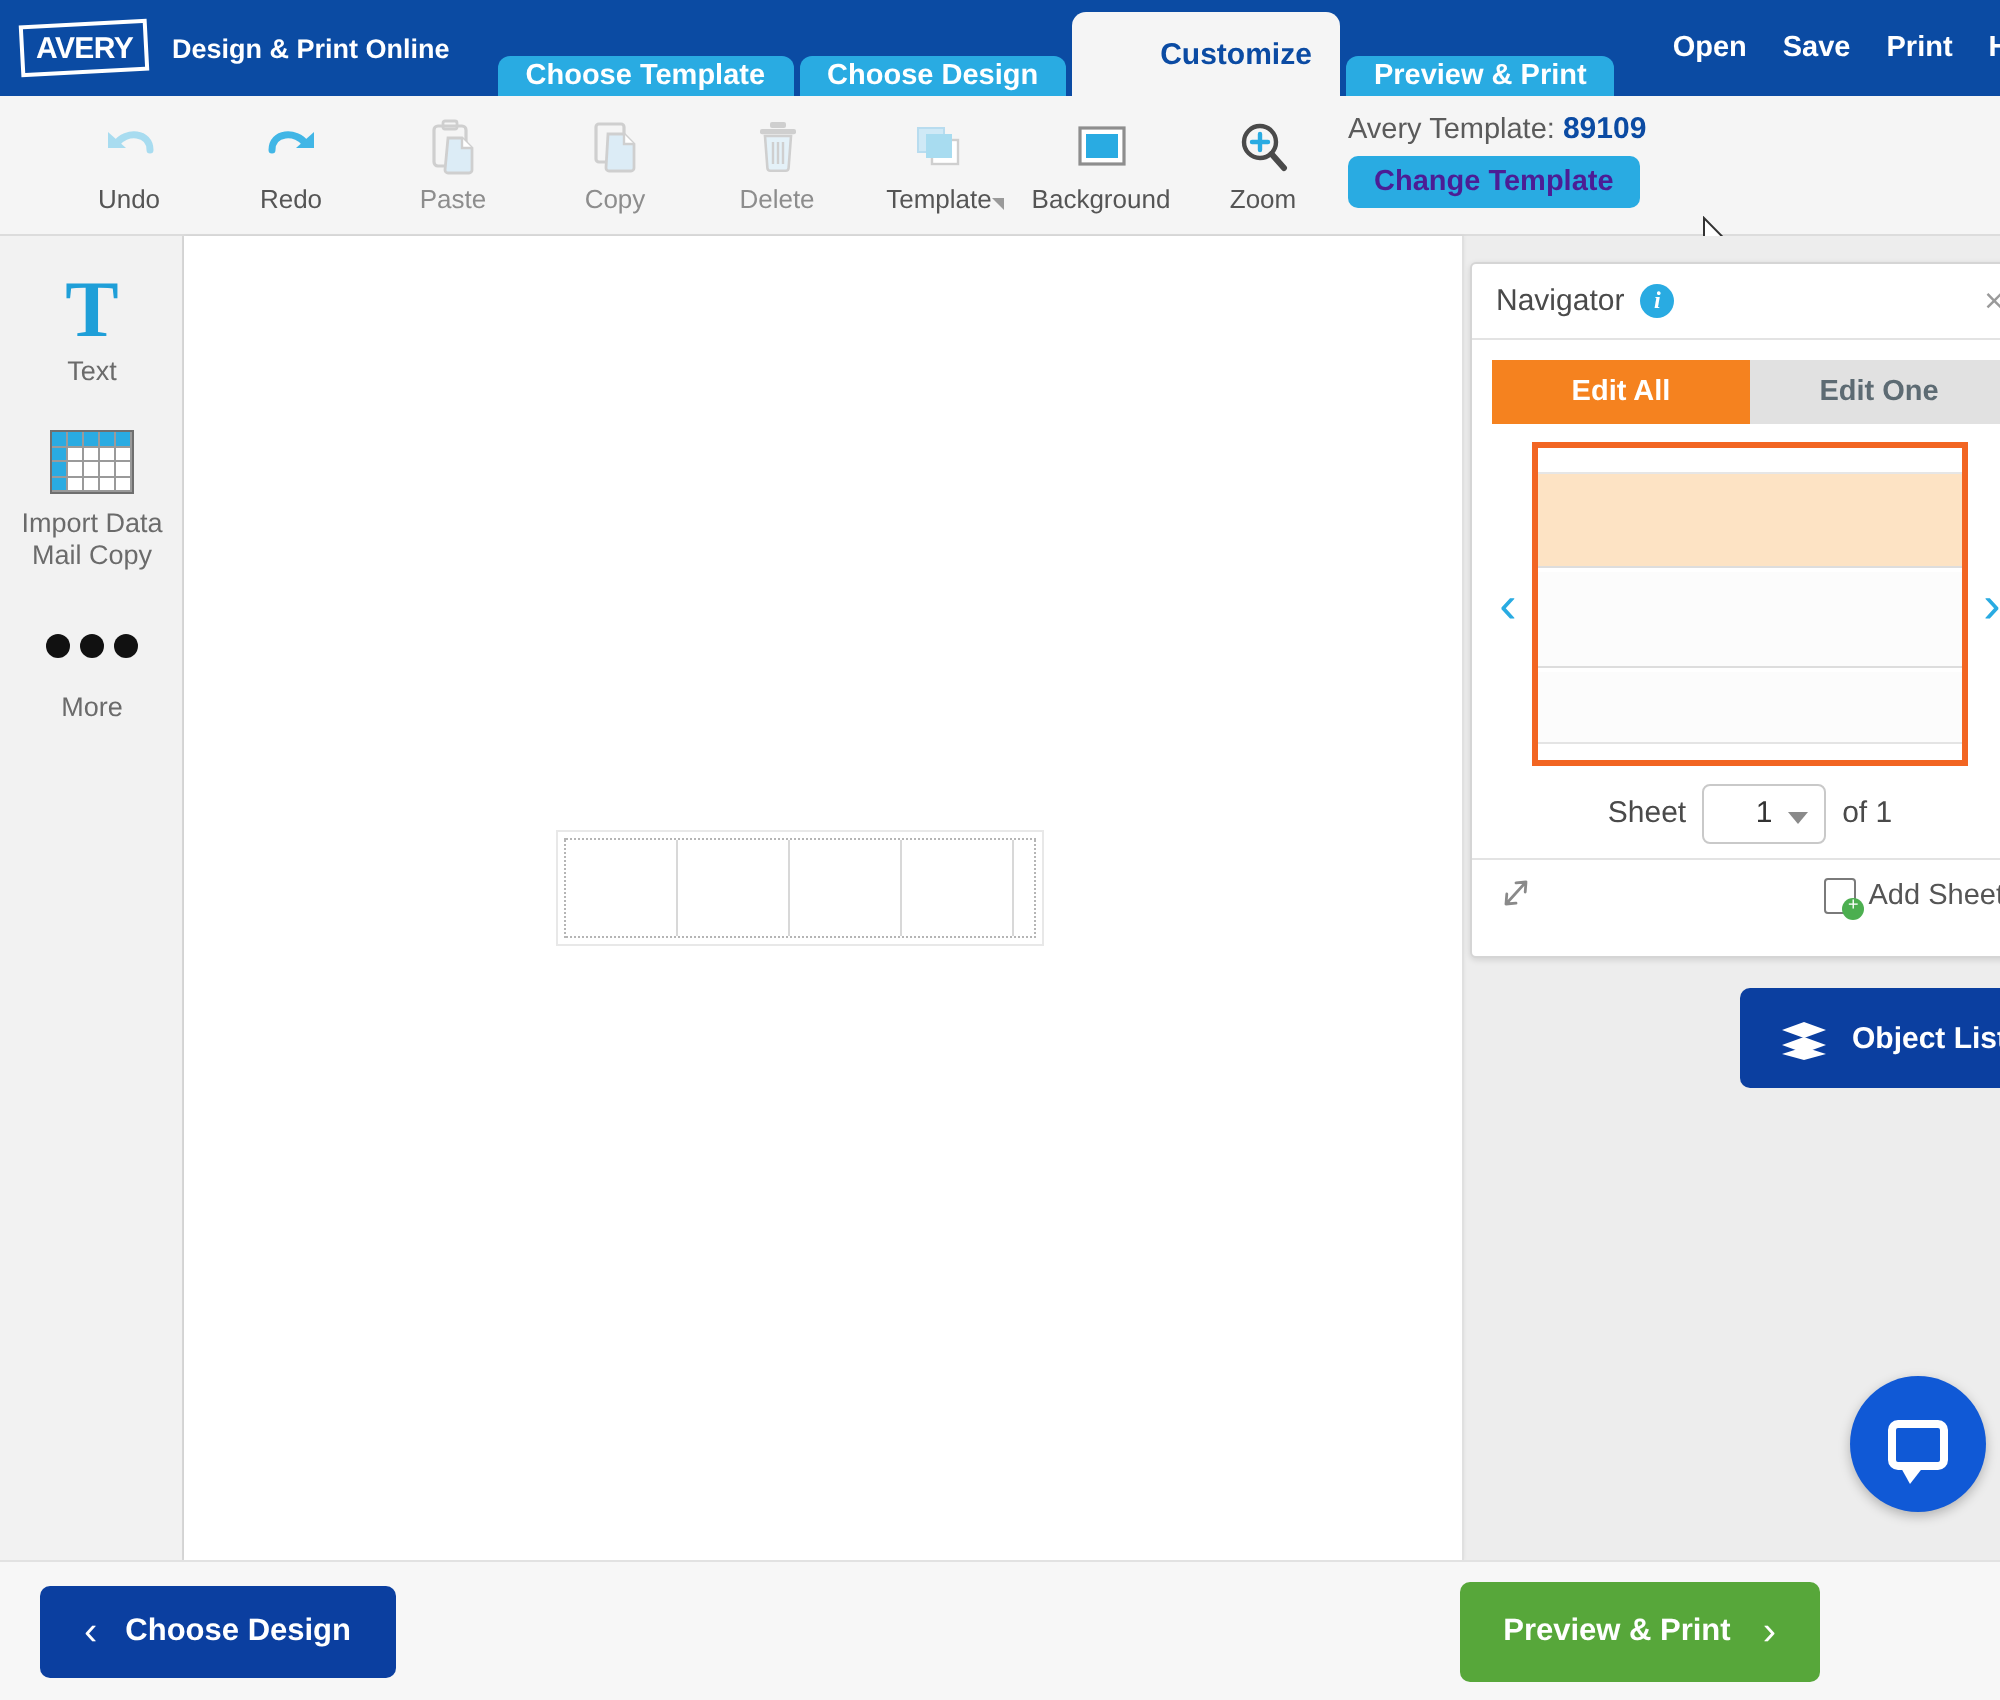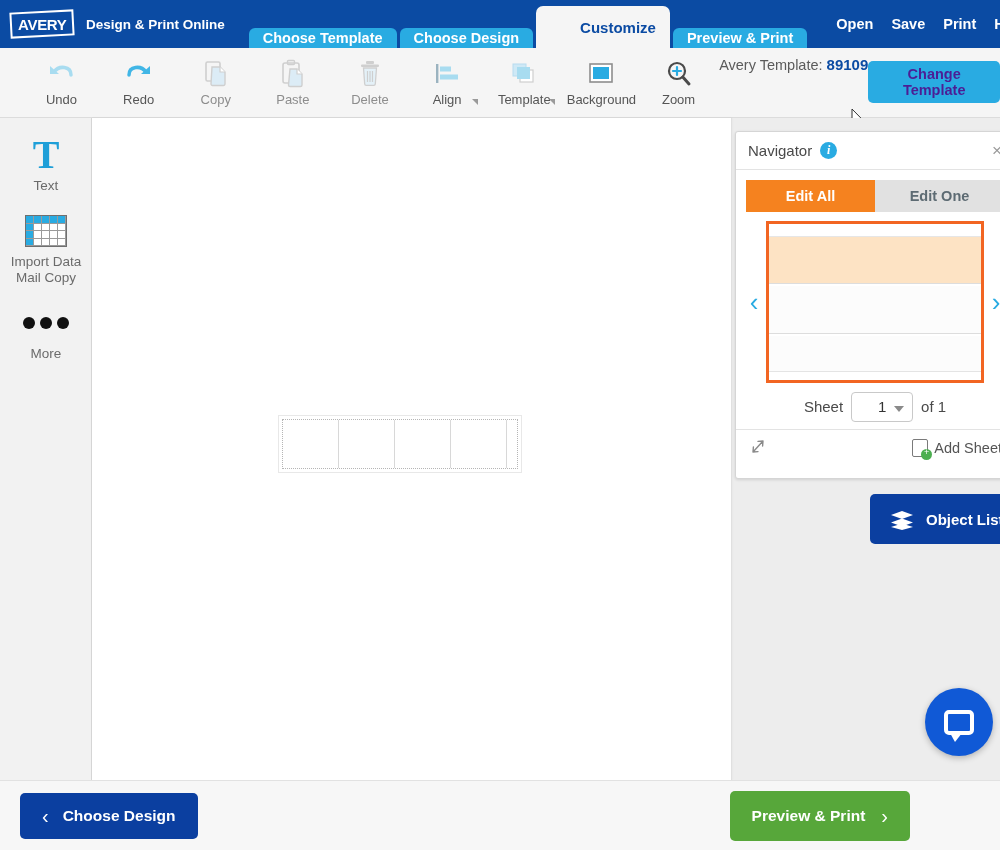--- a/index.html
+++ b/index.html
@@ -58,21 +58,21 @@
     cursor:pointer; position:relative;
   }
   .tool .ic { height:33px; display:flex; align-items:center; justify-content:center; }
   .tool .lbl { font-size:13px; color:#555; margin-top:2px; }
   .tool.disabled .lbl { color:#8d8d8d; }
   .caret-dn {
     position:absolute; right:8px; bottom:13px;
     width:0;height:0;border-left:6px solid transparent;border-top:6px solid #9a9a9a;
   }
   .tb-spacer { width:24px; }
-  .tmpl-block { display:flex; align-items:flex-start; padding-top:8px; margin-left:2px;}
+  .tmpl-block { display:flex; flex-direction:column; align-items:flex-start; padding-top:8px; margin-left:2px;}
   .tmpl-line { font-size:14.5px; color:#5b5b5b; white-space:nowrap; }
   .tmpl-line b { color:#0b4ba3; font-size:15px; }
   .change-btn {
     margin-top:5px; background:#29abe2; color:#4c1d95; font-size:14.5px; font-weight:bold;
     padding:5px 13px; border-radius:5px; border:none; cursor:pointer;
     font-family:"Liberation Sans", sans-serif;
   }
 
   
   .sidebar {
@@ -256,63 +256,52 @@
             <path d="M22 12 C17 5, 5 6, 5 15" stroke="#41b6e6" stroke-width="3.5" fill="none" stroke-linecap="round"></path>
             <path d="M26 6 L26 14 L17 14 Z" fill="#41b6e6"></path>
           </svg>
       </span>
       <span class="lbl">Redo</span>
     </div>
 
     <div class="tool disabled">
       <span class="ic">
         <svg width="30" height="30" viewBox="0 0 30 30">
-          <rect x="5" y="3" width="14" height="19" rx="1.5" fill="none" stroke="#cfcfcf" stroke-width="1.6"></rect>
-          <path d="M11 8 h8 l5 5 v12 a1.5 1.5 0 0 1 -1.5 1.5 h-11 a1.5 1.5 0 0 1 -1.5 -1.5 z" fill="#dcecf6" stroke="#cfcfcf" stroke-width="1.4"></path>
-          <path d="M19 8 v5 h5" fill="#ffffff" stroke="#cfcfcf" stroke-width="1.2"></path>
-        </svg>
-      </span>
-      <span class="lbl">Copy</span>
-    </div>
-
-    <div class="tool disabled">
-      <span class="ic">
-        <svg width="30" height="30" viewBox="0 0 30 30">
           <rect x="5" y="4" width="16" height="20" rx="2" fill="none" stroke="#cfcfcf" stroke-width="1.6"></rect>
           <rect x="9.5" y="1.5" width="7" height="4" rx="1" fill="none" stroke="#cfcfcf" stroke-width="1.4"></rect>
           <path d="M12 10 h7 l5 5 v11 a1.5 1.5 0 0 1 -1.5 1.5 h-10.5 a1.5 1.5 0 0 1 -1.5 -1.5 z" fill="#dcecf6" stroke="#cfcfcf" stroke-width="1.4"></path>
           <path d="M19 10 v5 h5" fill="#ffffff" stroke="#cfcfcf" stroke-width="1.2"></path>
         </svg>
       </span>
       <span class="lbl">Paste</span>
+    </div>
+
+    <div class="tool disabled">
+      <span class="ic">
+        <svg width="30" height="30" viewBox="0 0 30 30">
+          <rect x="5" y="3" width="14" height="19" rx="1.5" fill="none" stroke="#cfcfcf" stroke-width="1.6"></rect>
+          <path d="M11 8 h8 l5 5 v12 a1.5 1.5 0 0 1 -1.5 1.5 h-11 a1.5 1.5 0 0 1 -1.5 -1.5 z" fill="#dcecf6" stroke="#cfcfcf" stroke-width="1.4"></path>
+          <path d="M19 8 v5 h5" fill="#ffffff" stroke="#cfcfcf" stroke-width="1.2"></path>
+        </svg>
+      </span>
+      <span class="lbl">Copy</span>
     </div>
 
     <div class="tool disabled">
       <span class="ic">
         <svg width="28" height="30" viewBox="0 0 28 30">
           <rect x="10" y="2" width="8" height="3" rx="1" fill="#cfcfcf"></rect>
           <rect x="5" y="5.5" width="18" height="2.6" rx="1" fill="#cfcfcf"></rect>
           <path d="M7.5 9 h13 l-1.2 16 a1.5 1.5 0 0 1 -1.5 1.4 h-7.6 a1.5 1.5 0 0 1 -1.5 -1.4 z" fill="#e4f1f8" stroke="#cfcfcf" stroke-width="1.3"></path>
           <path d="M11.5 12 v11 M14 12 v11 M16.5 12 v11" stroke="#cfcfcf" stroke-width="1.2"></path>
         </svg>
       </span>
       <span class="lbl">Delete</span>
     </div>
 
-    <div class="tool">
-      <span class="ic">
-        <svg width="30" height="28" viewBox="0 0 30 28">
-          <rect x="4" y="4" width="2.4" height="19" fill="#9bb3c0"></rect>
-          <rect x="8" y="6.5" width="11" height="5" fill="#a8dcf0"></rect>
-          <rect x="8" y="14.5" width="18" height="5" fill="#a8dcf0"></rect>
-        </svg>
-      </span>
-      <span class="lbl">Align</span>
-      <span class="caret-dn"></span>
-    </div>
 
     <div class="tool">
       <span class="ic">
         <svg width="32" height="28" viewBox="0 0 32 28">
           <rect x="5" y="4" width="13" height="12" fill="#cfe9f6" stroke="#b8dcef" stroke-width="1"></rect>
           <rect x="12" y="10" width="13" height="12" fill="#ffffff" stroke="#cfcfcf" stroke-width="1.2"></rect>
           <rect x="9" y="7" width="13" height="12" fill="#a8dcf0"></rect>
         </svg>
       </span>
       <span class="lbl">Template</span>

